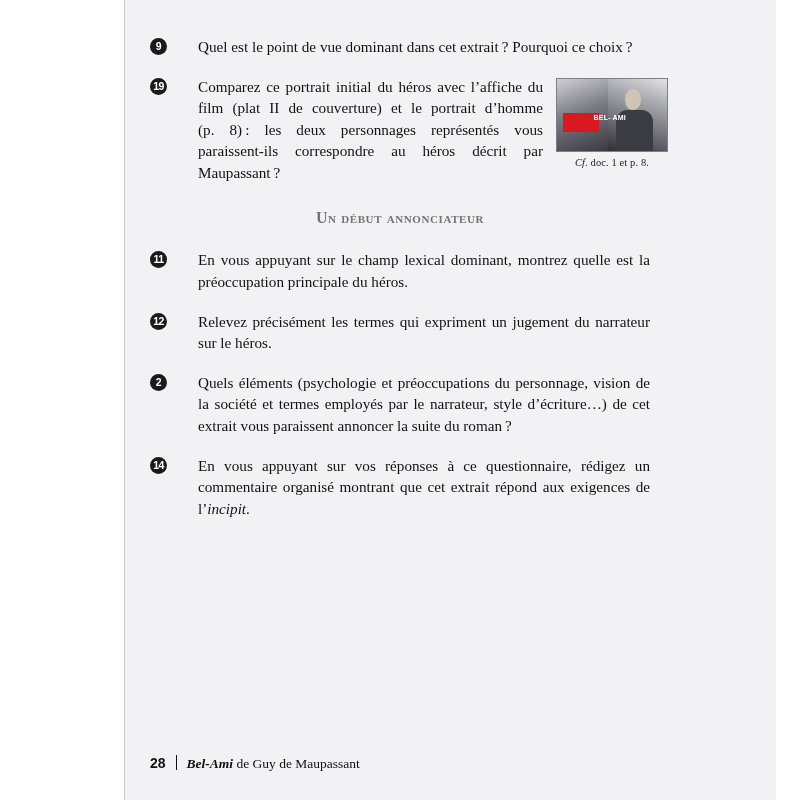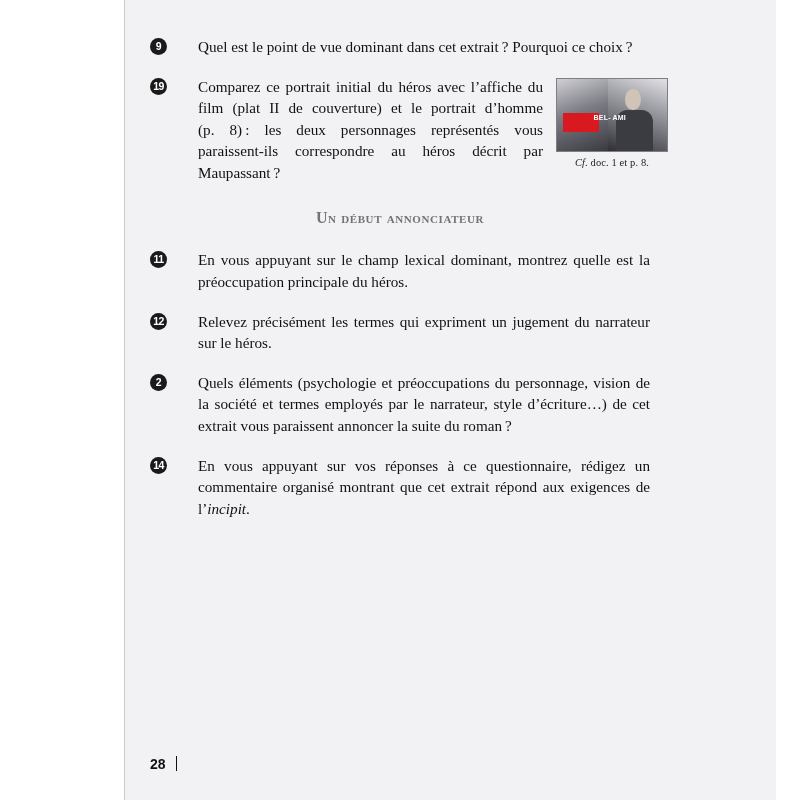--- a/index.html
+++ b/index.html
@@ -257,14 +257,15 @@
     <div class="q">
       <div class="qnum">14</div>
       <div class="qtext"><span>En vous appuyant sur vos réponses à ce questionnaire, rédigez un commentaire organisé montrant que cet extrait répond aux exigences de l’</span><i>incipit</i><span>.</span></div>
     </div>
 
   </div>
 
   <div class="footer">
     <div class="folio">28</div>
     <div class="footer-rule"></div>
+    <div class="footer-text"><span class="bookname">Bel-Ami</span><span> de Guy de Maupassant</span></div>
   </div>
 </div>
 
 </body></html>

